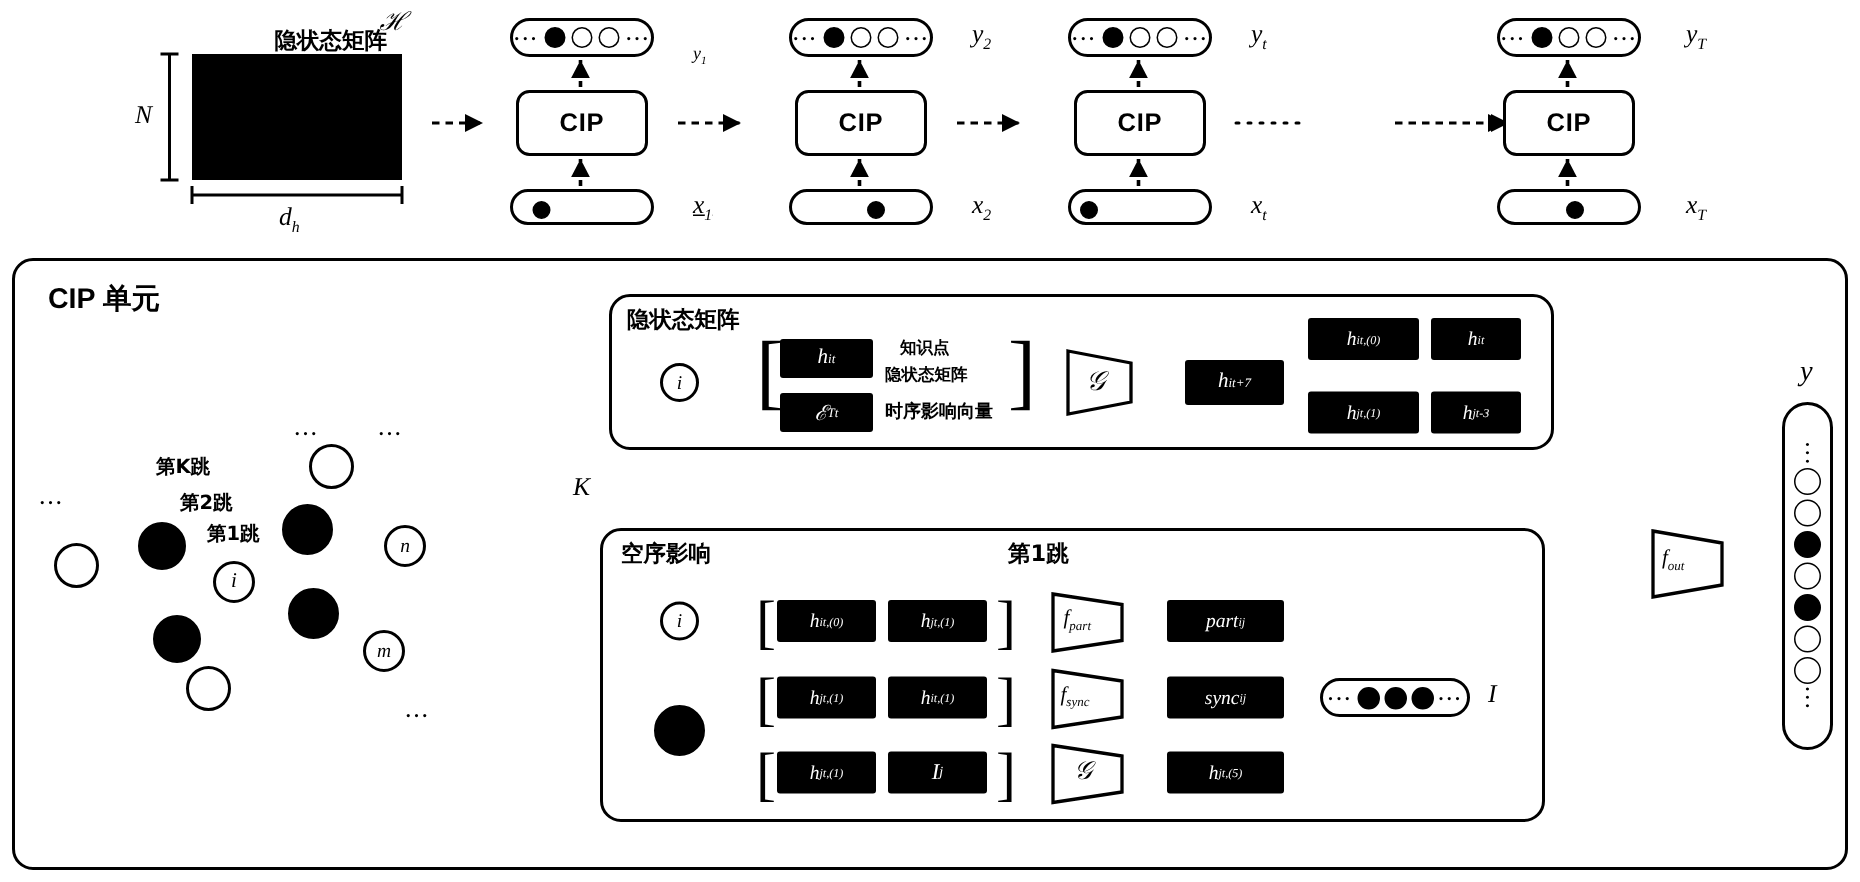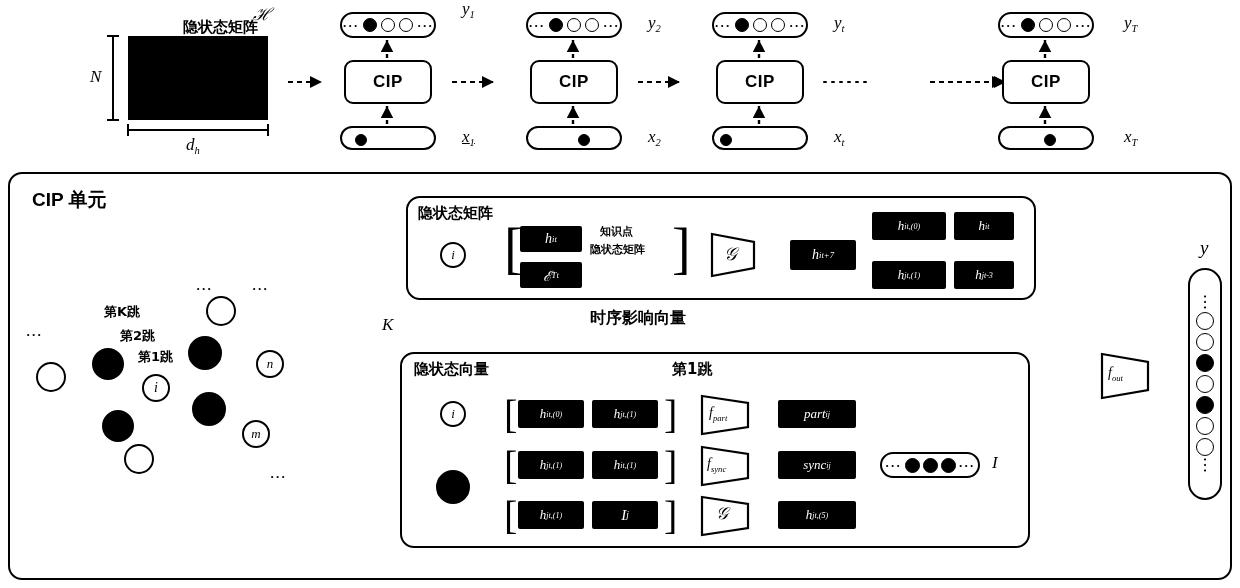--- a/index.html
+++ b/index.html
@@ -156,21 +156,21 @@
   <span>d</span><sub>h</sub>
 </div>
 
 <div class="abs pill" style="left:340px;top:12px;width:96px;height:26px;gap:4px;">
   <span class="ell">···</span>
   <span class="dot fill" style="width:14px;height:14px;"></span>
   <span class="dot open" style="width:14px;height:14px;"></span>
   <span class="dot open" style="width:14px;height:14px;"></span>
   <span class="ell">···</span>
 </div>
-<div class="abs lbl ser" style="left:462px;top:0;font-size:17px;">
+<div class="abs lbl ser" style="left:462px;top:29px;font-size:12px;">
   <span>y</span><sub>1</sub>
 </div>
 <div class="abs rrect sans" style="left:344px;top:60px;width:88px;height:44px;font-size:17px;letter-spacing:.5px;">CIP</div>
 <div class="abs pill" style="left:340px;top:126px;width:96px;height:24px;position:absolute;">
   <span class="abs dot fill" style="left:13px;top:6px;width:12px;height:12px;"></span>
 </div>
 <div class="abs lbl ser" style="left:462px;top:128px;font-size:17px;text-decoration:underline;">
   <span>x</span><sub>1</sub>
 </div>
 
@@ -271,21 +271,21 @@
     <sup>t</sup>
 </div>
 <div class="abs blkbox ser" style="left:520px;top:262px;width:62px;height:26px;font-size:14px;">
   <span>ℰ</span>
     <sub>T</sub>
     <sup>t</sup>
 </div>
 
 <div class="abs lbl cn" style="left:600px;top:226px;font-size:11px;">知识点</div>
 <div class="abs lbl cn" style="left:590px;top:244px;font-size:11px;">隐状态矩阵</div>
-<div class="abs lbl cn" style="left:590px;top:268px;font-size:16px;margin-top:42px;">时序影响向量</div>
+<div class="abs lbl cn" style="left:590px;top:268px;font-size:12px;">时序影响向量</div>
 
 <div class="abs" style="left:710px;top:232px;width:46px;height:46px;">
   <svg width="46" height="46" style="position:absolute;left:0;top:0;">
     <polygon points="2,2 44,10 44,36 2,44" fill="#fff" stroke="#000" stroke-width="2.2"></polygon>
   </svg>
   <span class="abs ser" style="left:14px;top:12px;font-size:18px;">𝒢</span>
 </div>
 
 <div class="abs blkbox ser" style="left:790px;top:240px;width:66px;height:30px;font-size:14px;">
   <span>h</span>
@@ -309,21 +309,21 @@
     <sup>t,(1)</sup>
 </div>
 <div class="abs blkbox ser" style="left:954px;top:261px;width:60px;height:28px;font-size:13px;">
   <span>h</span>
     <sub>j</sub>
     <sup>t-3</sup>
 </div>
 
 <div class="abs panel" style="left:400px;top:352px;width:630px;height:196px;"></div>
 
-<div class="abs lbl cn" style="left:414px;top:362px;font-size:15px;">隐状态向量</div>
+<div class="abs lbl cn" style="left:414px;top:362px;font-size:15px;">空序影响</div>
 <div class="abs lbl cn" style="left:672px;top:362px;font-size:15px;">第1跳</div>
 
 <div class="abs node open ser" style="left:440px;top:401px;width:26px;height:26px;font-size:13px;">i</div>
 <div class="abs node fill" style="left:436px;top:470px;width:34px;height:34px;"></div>
 
 <div class="abs lbl" style="left:504px;top:394px;font-size:40px;line-height:42px;">[</div>
 <div class="abs lbl" style="left:664px;top:394px;font-size:40px;line-height:42px;">]</div>
 <div class="abs blkbox ser" style="left:518px;top:400px;width:66px;height:28px;font-size:13px;">
   <span>h</span>
     <sub>i</sub>

